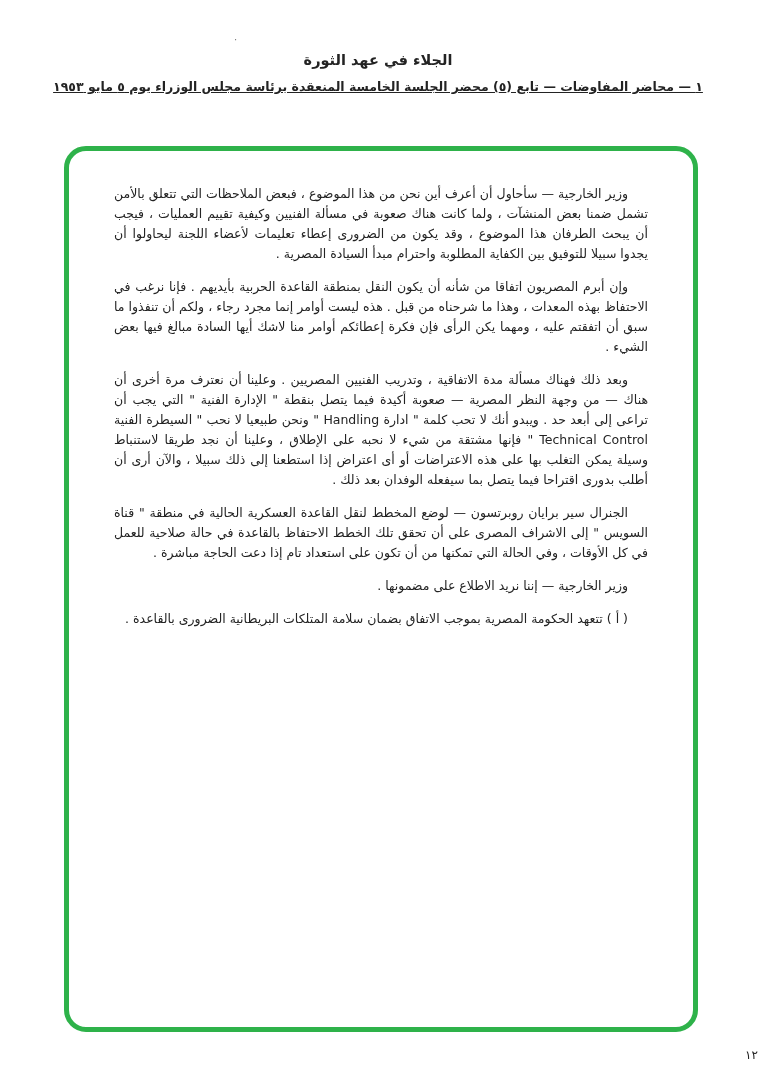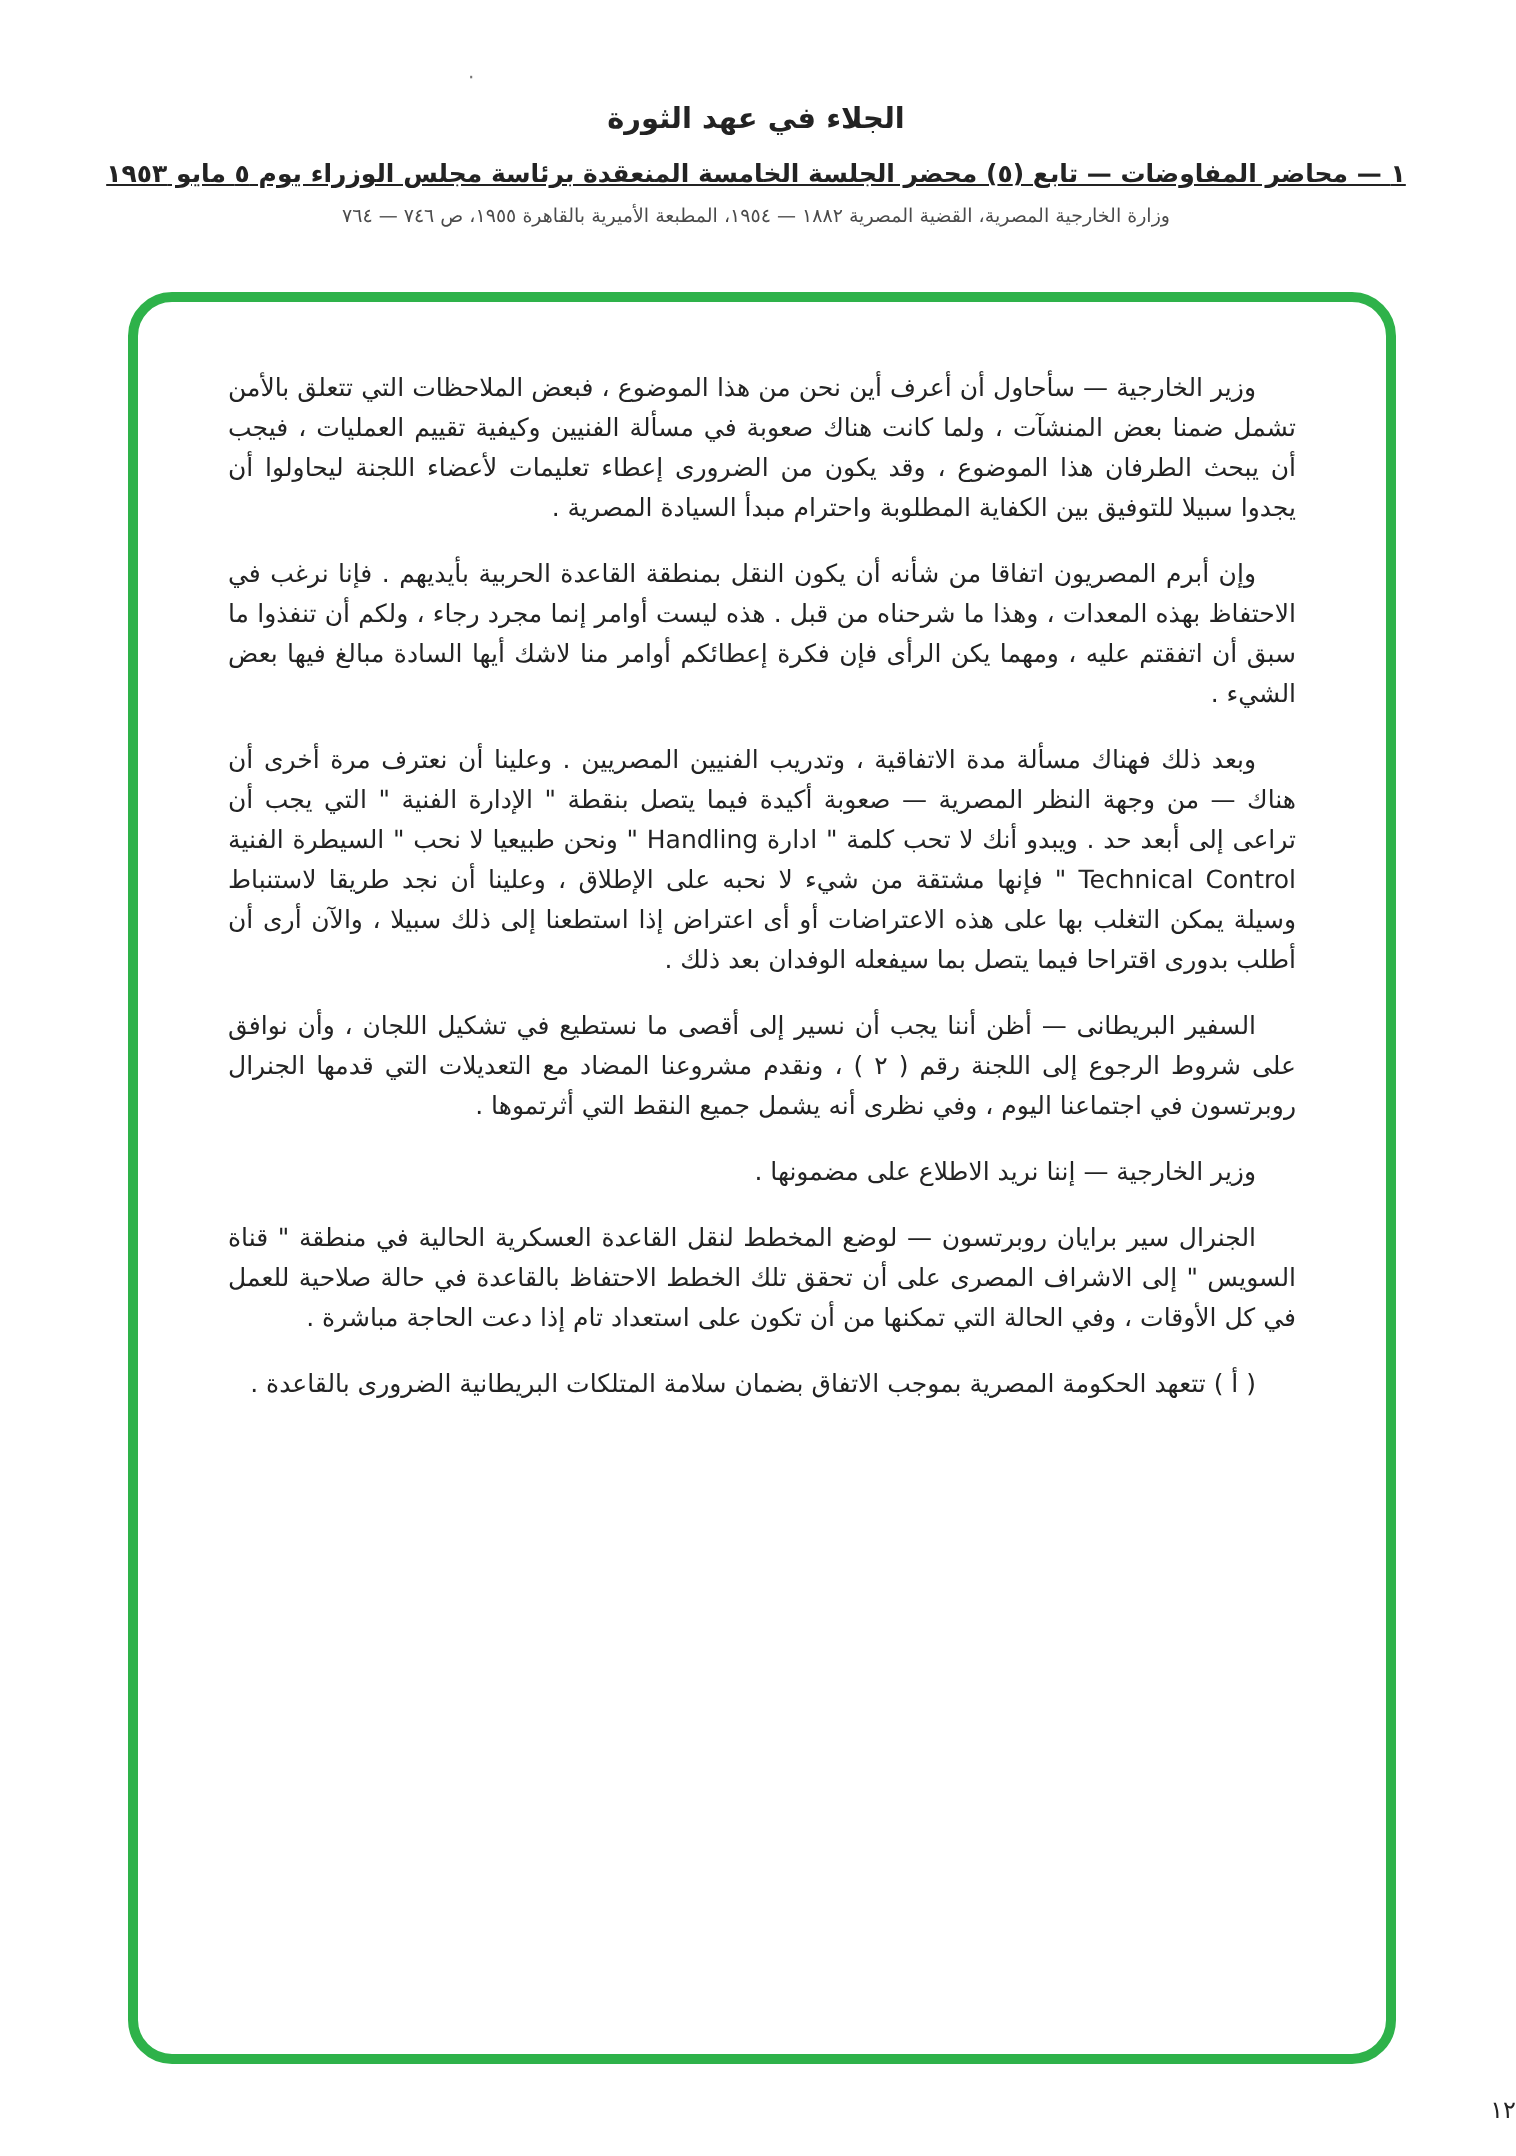--- a/index.html
+++ b/index.html
@@ -86,30 +86,28 @@
 </head>
 <body>
 
 <div class="page">
 
   <span class="stray-mark">·</span>
 
   <div class="header">
     <p class="doc-title">الجلاء في عهد الثورة</p>
     <p class="doc-subtitle">١ — محاضر المفاوضات — تابع (٥) محضر الجلسة الخامسة المنعقدة برئاسة مجلس الوزراء يوم ٥ مايو ١٩٥٣</p>
-    <p class="doc-source">وزارة الخارجية المصرية، القضية المصرية ١٨٨٢ — ١٩٥٤، المطبعة الأميرية بالقاهرة ١٩٥٥، ص ٧٤٦ — ٧٦٤</p>
   </div>
 
   <div class="highlight-box" style="border-color: rgb(46, 178, 74);"></div>
 
   <div class="text-block">
     <p>وزير الخارجية — سأحاول أن أعرف أين نحن من هذا الموضوع ، فبعض الملاحظات التي تتعلق بالأمن تشمل ضمنا بعض المنشآت ، ولما كانت هناك صعوبة في مسألة الفنيين وكيفية تقييم العمليات ، فيجب أن يبحث الطرفان هذا الموضوع ، وقد يكون من الضرورى إعطاء تعليمات لأعضاء اللجنة ليحاولوا أن يجدوا سبيلا للتوفيق بين الكفاية المطلوبة واحترام مبدأ السيادة المصرية .</p>
     <p>وإن أبرم المصريون اتفاقا من شأنه أن يكون النقل بمنطقة القاعدة الحربية بأيديهم . فإنا نرغب في الاحتفاظ بهذه المعدات ، وهذا ما شرحناه من قبل . هذه ليست أوامر إنما مجرد رجاء ، ولكم أن تنفذوا ما سبق أن اتفقتم عليه ، ومهما يكن الرأى فإن فكرة إعطائكم أوامر منا لاشك أيها السادة مبالغ فيها بعض الشيء .</p>
     <p>وبعد ذلك فهناك مسألة مدة الاتفاقية ، وتدريب الفنيين المصريين . وعلينا أن نعترف مرة أخرى أن هناك — من وجهة النظر المصرية — صعوبة أكيدة فيما يتصل بنقطة " الإدارة الفنية " التي يجب أن تراعى إلى أبعد حد . ويبدو أنك لا تحب كلمة " ادارة Handling " ونحن طبيعيا لا نحب " السيطرة الفنية Technical Control " فإنها مشتقة من شيء لا نحبه على الإطلاق ، وعلينا أن نجد طريقا لاستنباط وسيلة يمكن التغلب بها على هذه الاعتراضات أو أى اعتراض إذا استطعنا إلى ذلك سبيلا ، والآن أرى أن أطلب بدورى اقتراحا فيما يتصل بما سيفعله الوفدان بعد ذلك .</p>
-    <p>السفير البريطانى — أظن أننا يجب أن نسير إلى أقصى ما نستطيع في تشكيل اللجان ، وأن نوافق على شروط الرجوع إلى اللجنة رقم ( ٢ ) ، ونقدم مشروعنا المضاد مع التعديلات التي قدمها الجنرال روبرتسون في اجتماعنا اليوم ، وفي نظرى أنه يشمل جميع النقط التي أثرتموها .</p>
+    <p>الجنرال سير برايان روبرتسون — لوضع المخطط لنقل القاعدة العسكرية الحالية في منطقة " قناة السويس " إلى الاشراف المصرى على أن تحقق تلك الخطط الاحتفاظ بالقاعدة في حالة صلاحية للعمل في كل الأوقات ، وفي الحالة التي تمكنها من أن تكون على استعداد تام إذا دعت الحاجة مباشرة .</p>
     <p>وزير الخارجية — إننا نريد الاطلاع على مضمونها .</p>
-    <p>الجنرال سير برايان روبرتسون — لوضع المخطط لنقل القاعدة العسكرية الحالية في منطقة " قناة السويس " إلى الاشراف المصرى على أن تحقق تلك الخطط الاحتفاظ بالقاعدة في حالة صلاحية للعمل في كل الأوقات ، وفي الحالة التي تمكنها من أن تكون على استعداد تام إذا دعت الحاجة مباشرة .</p>
     <p>( أ ) تتعهد الحكومة المصرية بموجب الاتفاق بضمان سلامة المتلكات البريطانية الضرورى بالقاعدة .</p>
   </div>
 
   <div class="page-number">١٢</div>
 
 </div>
 
 </body></html>

